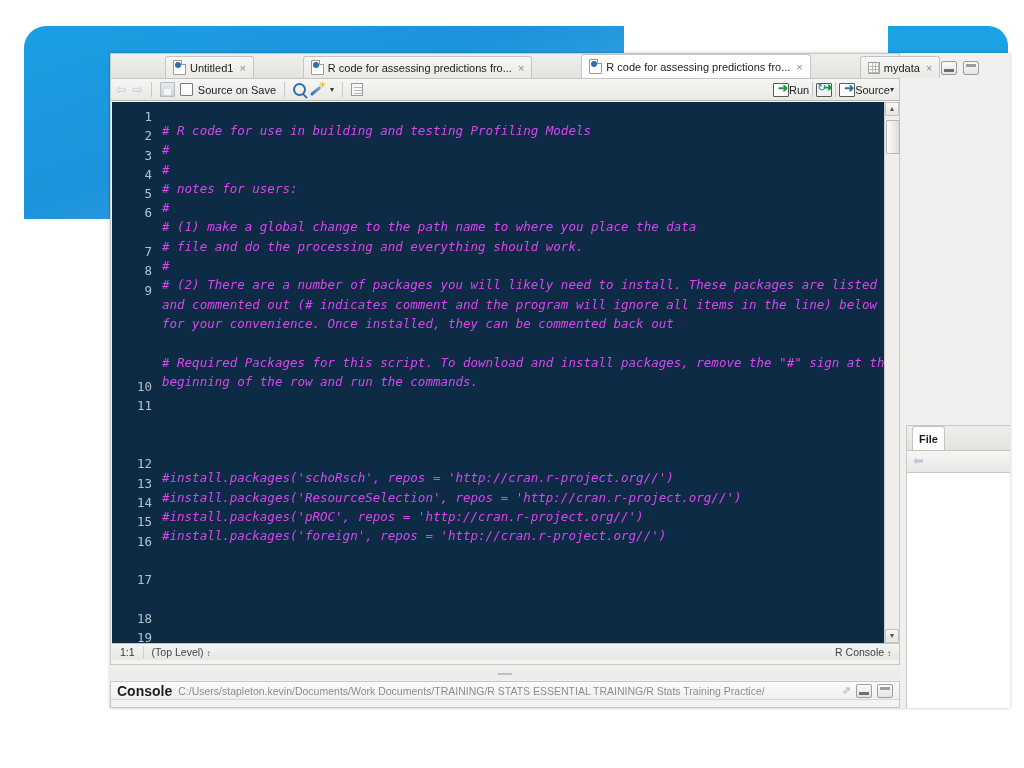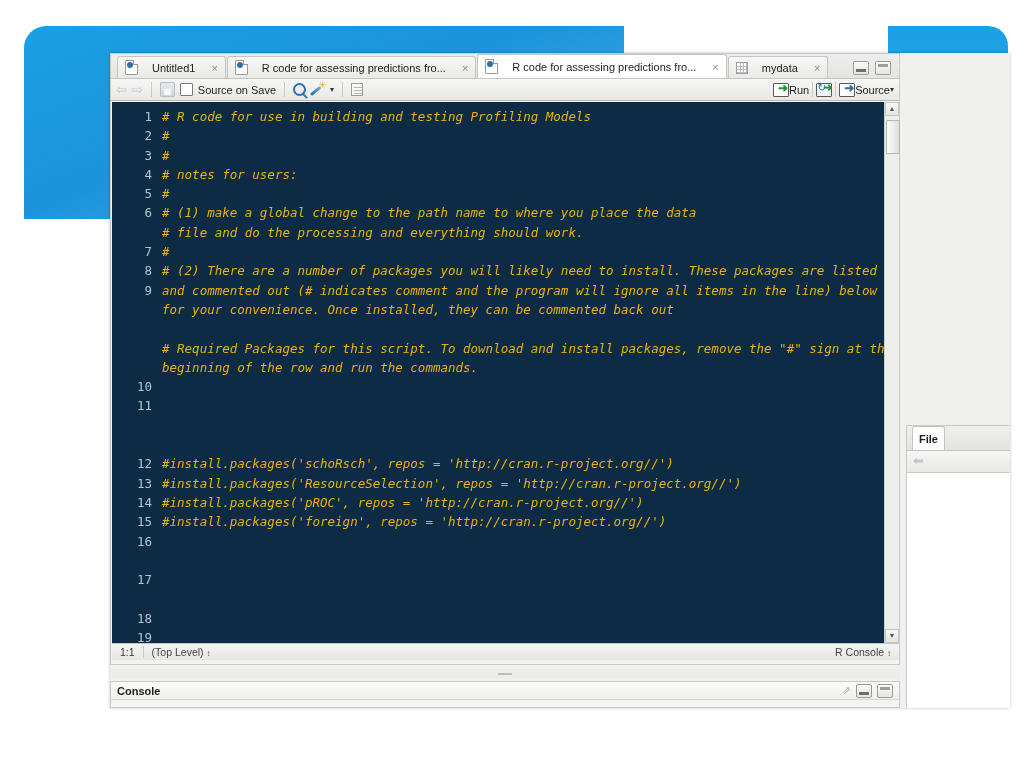--- a/index.html
+++ b/index.html
@@ -64,27 +64,28 @@
   
   #tabstrip{
     position:relative;height:25px;
     background:linear-gradient(180deg,#eeeeec 0%,#e3e3e0 100%);
     border-bottom:1px solid #c4c4c0;
     display:flex;align-items:flex-end;
     padding-left:6px;
     box-sizing:border-box;
   }
   .tab{
-    height:21px;display:flex;align-items:center;gap:14px;
+    height:21px;display:flex;align-items:center;gap:4px;
     padding:0 7px;margin-right:1px;
     background:linear-gradient(180deg,#f7f7f5,#e9e9e6);
     border:1px solid #c4c4c0;border-bottom:none;
     border-top-left-radius:3px;border-top-right-radius:3px;
     font-size:11px;color:#1d1d1d;white-space:nowrap;
     cursor:default;
+    margin-left:48px;
   }
   .tab.active{background:#ffffff;height:23px;}
   .tab .tlabel{font-size:11px;}
   .tab .tclose{color:#8b8b8b;font-size:11px;margin-left:2px;}
   .ricon{
     width:11px;height:13px;display:inline-block;position:relative;
     background:#ffffff;border:1px solid #9a9a9a;border-radius:1px;
     flex:none;
   }
   .ricon:after{
@@ -153,23 +154,23 @@
     font-family:"DejaVu Sans Mono","Liberation Mono",monospace;
   }
   #editor-inner{display:flex;height:100%;}
   #gutter{
     width:46px;flex:none;background:#0d2b44;color:#b6c3cd;
     font-size:12.5px;line-height:19.3px;text-align:right;
     padding-top:5px;padding-right:6px;box-sizing:border-box;
     user-select:none;
   }
   #code{
-    flex:1;padding-top:5px;padding-left:4px;padding-right:6px;
+    flex:1;padding-top:19px;padding-left:4px;padding-right:6px;
     font-size:12.5px;line-height:19.3px;
-    color:#eab308;font-style:italic;
+    color:#d946ef;font-style:italic;
     white-space:pre-wrap;word-break:break-word;
     box-sizing:border-box;
   }
   .gnum{height:19.3px;}
   .gnum.blank{visibility:hidden;}
   .cl{min-height:19.3px;}
   #vscroll{
     position:absolute;right:0;top:48px;width:14px;height:541px;
     background:#eeeeec;border-left:1px solid #cfcfcb;
   }
@@ -213,21 +214,21 @@
   #console-pane{
     position:absolute;left:0;top:628px;width:790px;height:27px;
     background:#f3f3f1;border:1px solid #c8c8c4;box-sizing:border-box;
   }
   #console-header{
     height:18px;display:flex;align-items:center;gap:6px;
     padding:0 6px;box-sizing:border-box;
     background:linear-gradient(180deg,#fbfbfa,#efefed);
     border-bottom:1px solid #d6d6d2;
   }
-  #console-title{font-size:11px;font-weight:bold;color:#1d1d1d;}
+  #console-title{font-size:14px;font-weight:bold;color:#1d1d1d;}
   #console-path{font-size:10.5px;color:#8d8d8d;white-space:nowrap;overflow:hidden;}
   #console-btns{margin-left:auto;display:flex;align-items:center;gap:5px;}
   .cbtn-arrow{font-size:11px;color:#b0b0b0;}
   #console-body{
     height:8px;background:#0d2b44;overflow:hidden;position:relative;
   }
   #console-text{
     position:absolute;left:4px;top:-3px;
     font-family:"DejaVu Sans Mono","Liberation Mono",monospace;
     font-size:12.5px;color:#e9eef3;white-space:nowrap;
@@ -395,20 +396,21 @@
     </div>
   </div>
 
   <div id="splitter">
     <div class="grip"></div>
   </div>
 
   <div id="console-pane" class="pane">
     <div id="console-header">
       <span id="console-title">Console</span>
+      <span id="console-path">C:/Users/stapleton.kevin/Documents/Work Documents/TRAINING/R STATS ESSENTIAL TRAINING/R Stats Training Practice/</span>
       <span id="console-btns">
         <span class="cbtn-arrow">⇗</span>
         <span class="winbtn min"></span>
         <span class="winbtn max"></span>
       </span>
     </div>
   </div>
 
 
   <div id="right-pane-files">

